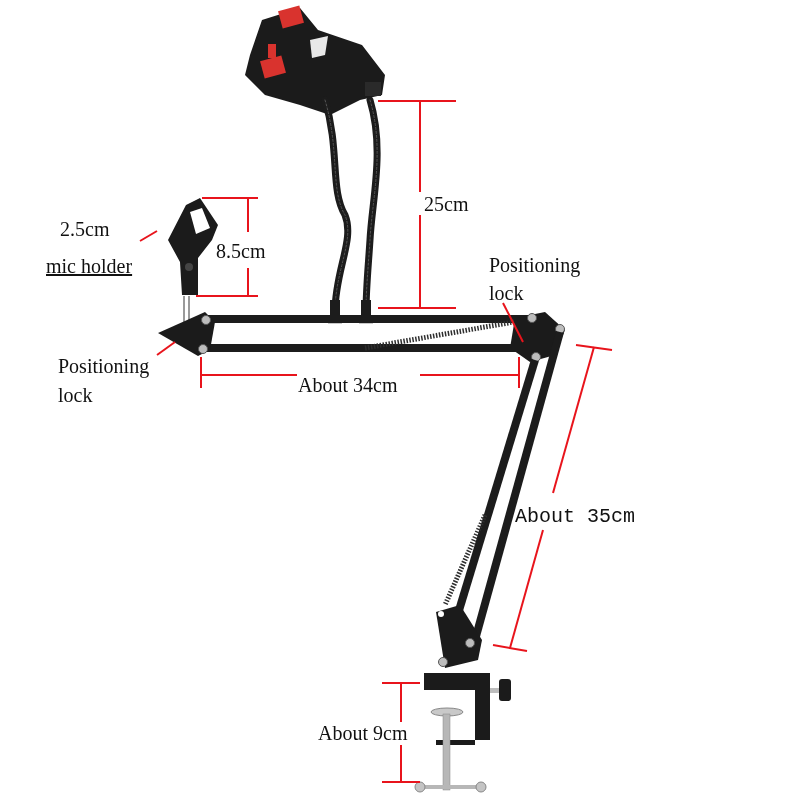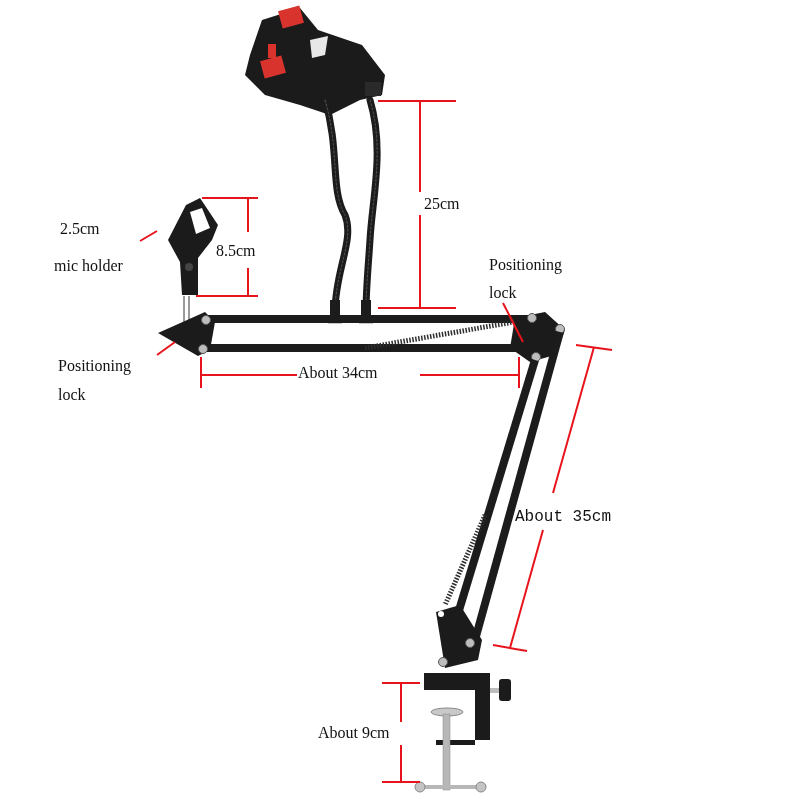--- a/index.html
+++ b/index.html
@@ -1,18 +1,18 @@
 <!DOCTYPE html>
 <html><head>
 <meta charset="utf-8">
 <style>
   html, body { margin: 0; padding: 0; background: #ffffff; }
   #stage { position: relative; width: 800px; height: 800px; background: #ffffff; overflow: hidden; font-family: "Liberation Serif", "DejaVu Serif", serif; }
   svg.art { position: absolute; left: 0; top: 0; }
-  .label { position: absolute; color: #111111; font-family: "Liberation Serif", "DejaVu Serif", serif; font-size: 16px; line-height: 26px; white-space: nowrap; background: #ffffff; }
+  .label { position: absolute; color: #111111; font-family: "Liberation Serif", "DejaVu Serif", serif; font-size: 20px; line-height: 26px; white-space: nowrap; background: #ffffff; }
   .label.nobg { background: transparent; }
 </style>
 </head>
 <body>
 
 <div id="stage">
 
   <svg class="art" width="800" height="800" viewBox="0 0 800 800">
 
     <g>
@@ -115,27 +115,27 @@
       <line x1="401" y1="683" x2="401" y2="722"></line>
       <line x1="401" y1="745" x2="401" y2="782"></line>
     </g>
   </svg>
 
   <div class="label nobg" style="left:424px; top:191px;">25cm</div>
 
   <div class="label nobg" style="left:216px; top:238px;">8.5cm</div>
 
   <div class="label nobg" style="left:60px; top:216px;">2.5cm</div>
-  <div class="label nobg" style="left:54px; top:253px;">mic holder</div>
+  <div class="label nobg" style="left:46px; top:253px;text-decoration:underline;">mic holder</div>
 
   <div class="label nobg" style="left:58px; top:353px;">Positioning</div>
   <div class="label nobg" style="left:58px; top:382px;">lock</div>
 
   <div class="label nobg" style="left:489px; top:252px;">Positioning</div>
   <div class="label nobg" style="left:489px; top:280px;">lock</div>
 
-  <div class="label nobg" style="left:298px; top:360px;text-align:right;">About 34cm</div>
+  <div class="label nobg" style="left:298px; top:372px;text-align:right;">About 34cm</div>
 
   <div class="label nobg" style="left:515px; top:504px;font-family:Liberation Mono, monospace;">About 35cm</div>
 
   <div class="label nobg" style="left:318px; top:720px;">About 9cm</div>
 
 </div>
 
 </body></html>

